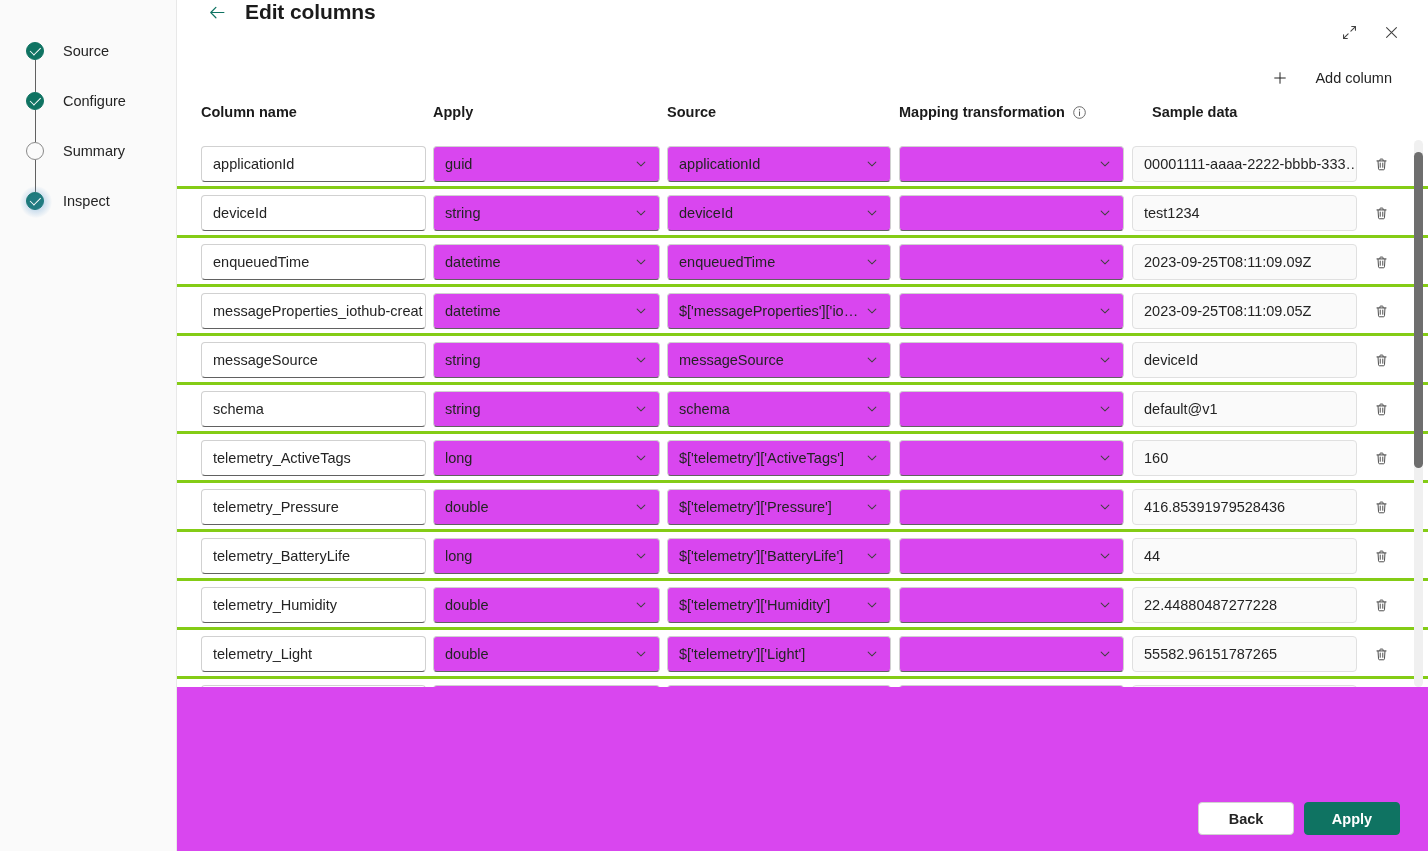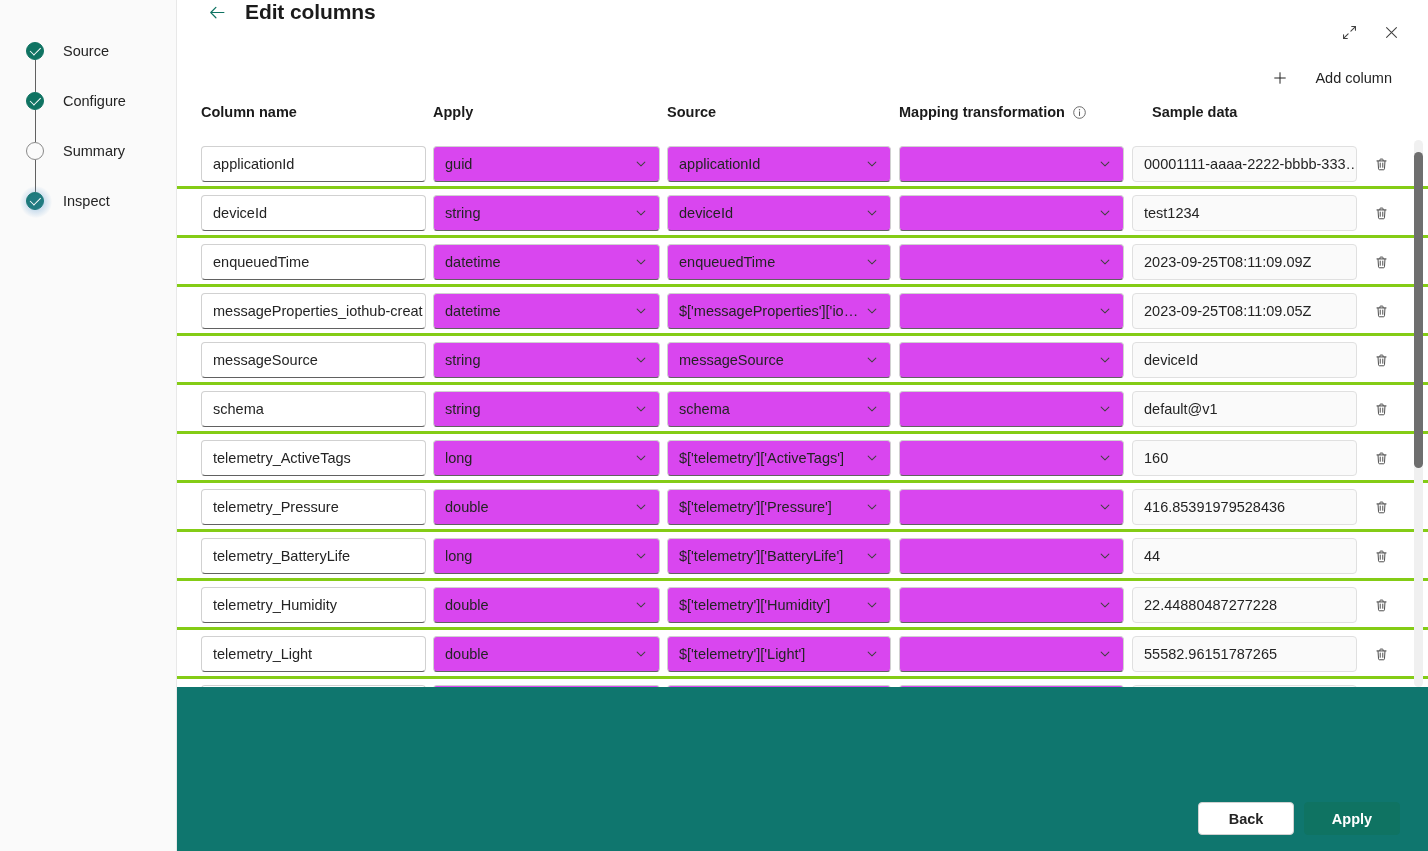--- a/index.html
+++ b/index.html
@@ -354,21 +354,21 @@
     width: 9px;
     background: #6e6e6e;
     border-radius: 5px;
     cursor: pointer;
   }
 
   
   .panel-footer {
     position: relative;
     flex: 1 1 auto;
-    background: #0f766e;
+    background: #d946ef;
   }
 
   .footer-actions {
     position: absolute;
     right: 28px;
     bottom: 16px;
     display: flex;
     gap: 10px;
   }
 

